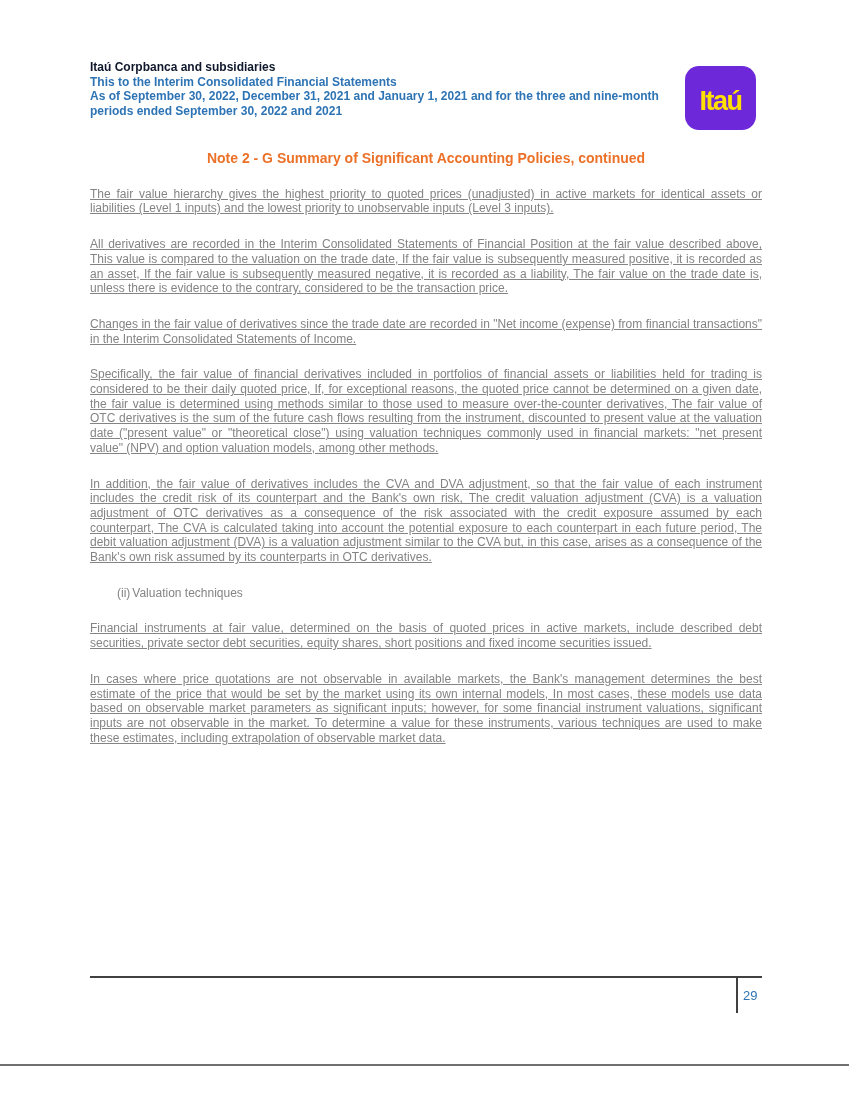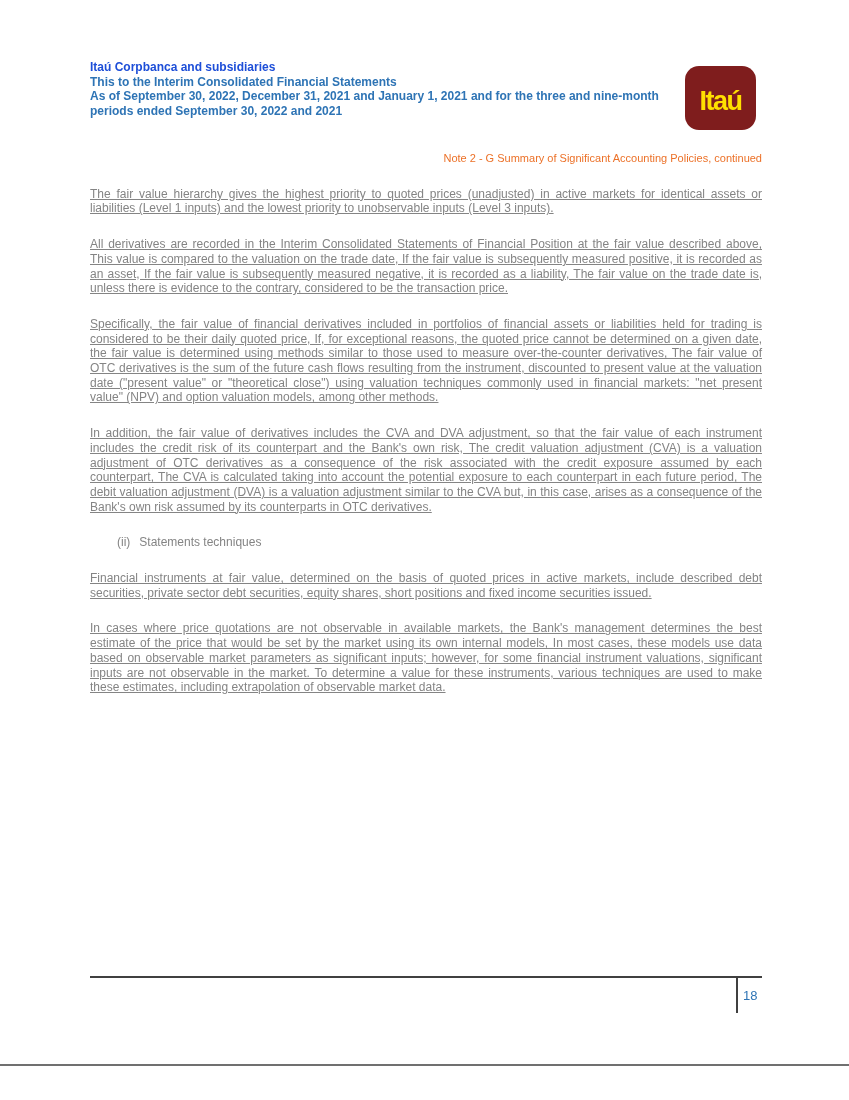--- a/index.html
+++ b/index.html
@@ -16,29 +16,29 @@
   .doc-header {
     position: absolute;
     left: 90px;
     top: 60px;
     width: 605px;
     font-size: 12px;
     font-weight: bold;
     line-height: 14.6px;
     color: #2E74B5;
   }
-  .hdr-company { color: #1d4ed8; }
+  .hdr-company { color: #0f172a; }
   
   .logo {
     position: absolute;
     left: 685px;
     top: 66px;
     width: 71px;
     height: 64px;
-    background: #7f1d1d;
+    background: #6d28d9;
     border-radius: 14px;
     display: flex;
     align-items: center;
     justify-content: center;
   }
   .logo-text {
     color: #FFE000;
     font-size: 27px;
     font-weight: bold;
     letter-spacing: -1.5px;
@@ -49,33 +49,33 @@
     position: absolute;
     left: 90px;
     top: 151px;
     width: 672px;
     font-size: 12px;
     line-height: 14.7px;
     color: #848484;
     text-align: justify;
   }
   .note-title {
-    font-size: 11px;
-    font-weight: normal;
+    font-size: 14px;
+    font-weight: bold;
     color: #EC7128;
-    text-align: right;
+    text-align: center;
     margin: 0 0 21px 0;
   }
   .content p { margin: 0 0 21px 0; text-decoration: underline; }
   .list-item {
     margin: 2px 0 21px 0;
     padding-left: 27px;
     text-align: left;
   }
-  .li-marker { display: inline-block; margin-right: 9px; }
+  .li-marker { display: inline-block; margin-right: 2px; }
   
   .footer-rule {
     position: absolute;
     left: 90px;
     top: 976px;
     width: 672px;
     height: 1.5px;
     background: #404040;
   }
   .footer-vline {
@@ -123,29 +123,30 @@
 
   <div class="logo">
     <span class="logo-text">Itaú</span>
   </div>
 
   <main class="content">
     <h1 class="note-title">Note 2 - G Summary of Significant Accounting Policies, continued</h1>
 
     <p>The fair value hierarchy gives the highest priority to quoted prices (unadjusted) in active markets for identical assets or liabilities (Level 1 inputs) and the lowest priority to unobservable inputs (Level 3 inputs).</p>
     <p>All derivatives are recorded in the Interim Consolidated Statements of Financial Position at the fair value described above, This value is compared to the valuation on the trade date, If the fair value is subsequently measured positive, it is recorded as an asset, If the fair value is subsequently measured negative, it is recorded as a liability, The fair value on the trade date is, unless there is evidence to the contrary, considered to be the transaction price.</p>
+    <p>Changes in the fair value of derivatives since the trade date are recorded in "Net income (expense) from financial transactions" in the Interim Consolidated Statements of Income.</p>
     <p>Specifically, the fair value of financial derivatives included in portfolios of financial assets or liabilities held for trading is considered to be their daily quoted price, If, for exceptional reasons, the quoted price cannot be determined on a given date, the fair value is determined using methods similar to those used to measure over-the-counter derivatives, The fair value of OTC derivatives is the sum of the future cash flows resulting from the instrument, discounted to present value at the valuation date ("present value" or "theoretical close") using valuation techniques commonly used in financial markets: "net present value" (NPV) and option valuation models, among other methods.</p>
     <p>In addition, the fair value of derivatives includes the CVA and DVA adjustment, so that the fair value of each instrument includes the credit risk of its counterpart and the Bank's own risk, The credit valuation adjustment (CVA) is a valuation adjustment of OTC derivatives as a consequence of the risk associated with the credit exposure assumed by each counterpart, The CVA is calculated taking into account the potential exposure to each counterpart in each future period, The debit valuation adjustment (DVA) is a valuation adjustment similar to the CVA but, in this case, arises as a consequence of the Bank's own risk assumed by its counterparts in OTC derivatives.</p>
 
     <div class="list-item">
-      <span class="li-marker">(ii)</span><span class="li-label">Statements techniques</span>
+      <span class="li-marker">(ii)</span><span class="li-label">Valuation techniques</span>
     </div>
 
     <p>Financial instruments at fair value, determined on the basis of quoted prices in active markets, include described debt securities, private sector debt securities, equity shares, short positions and fixed income securities issued.</p>
     <p>In cases where price quotations are not observable in available markets, the Bank's management determines the best estimate of the price that would be set by the market using its own internal models, In most cases, these models use data based on observable market parameters as significant inputs; however, for some financial instrument valuations, significant inputs are not observable in the market. To determine a value for these instruments, various techniques are used to make these estimates, including extrapolation of observable market data.</p>
   </main>
 
   <div class="footer-rule"></div>
   <div class="footer-vline"></div>
-  <div class="page-number">18</div>
+  <div class="page-number">29</div>
   <div class="page-edge"></div>
 
 </div>
 
 </body></html>

